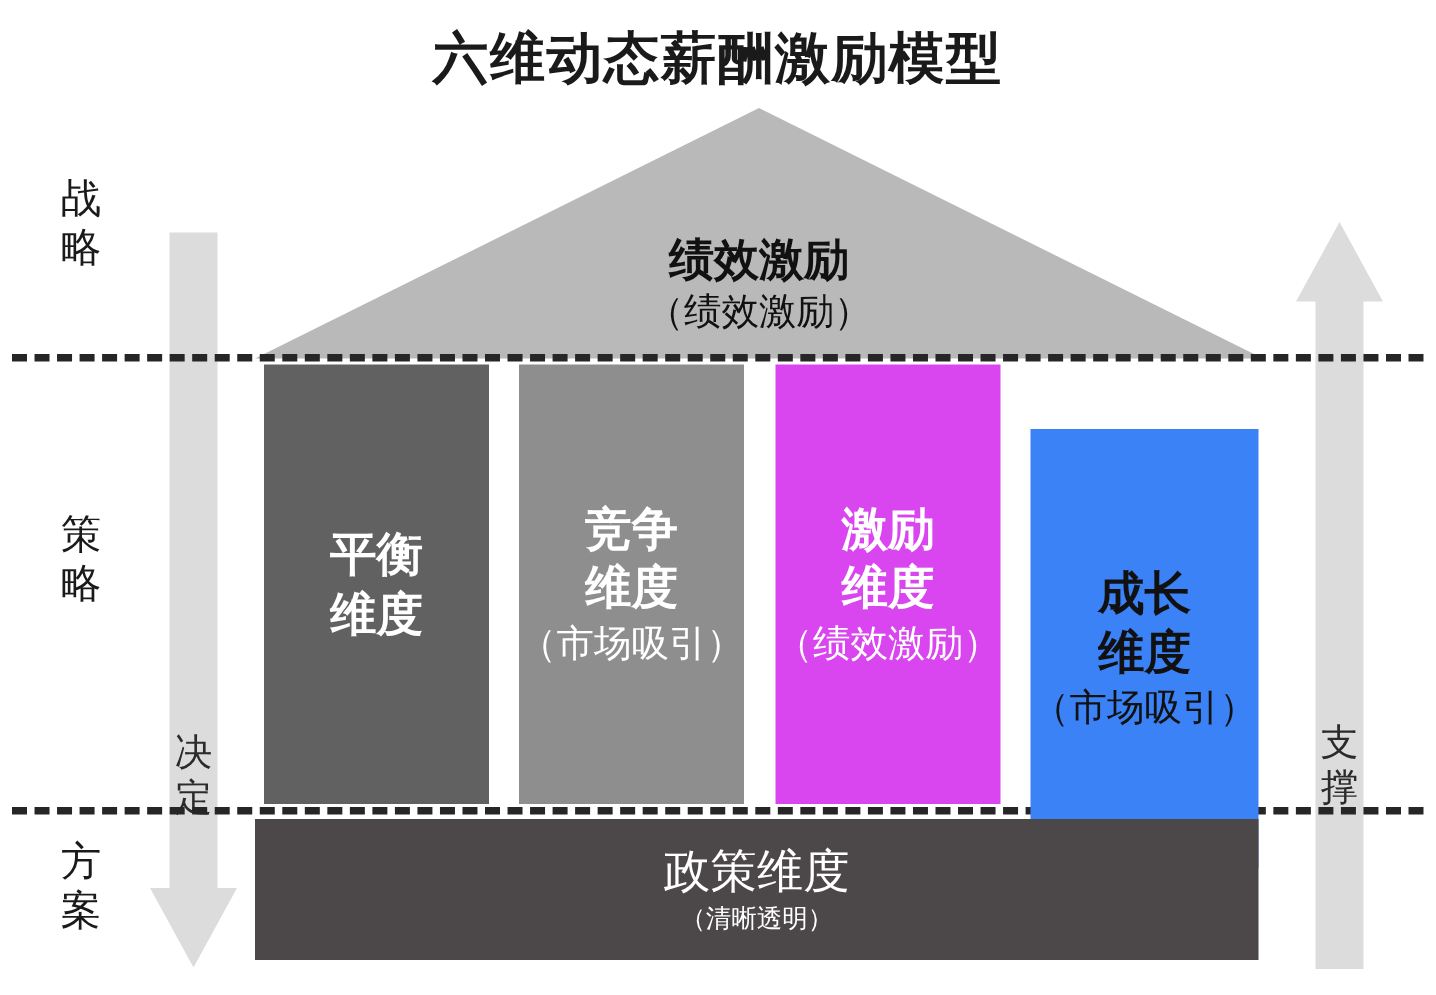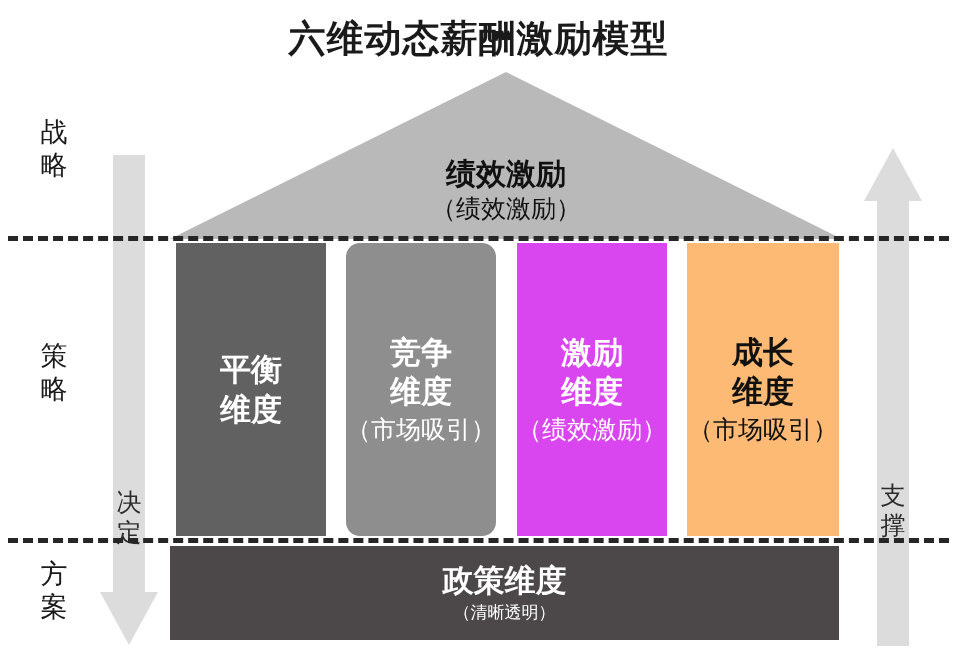--- a/index.html
+++ b/index.html
@@ -160,41 +160,41 @@
     font-size: 25px;
     line-height: 1.3;
     text-align: center;
     white-space: nowrap;
     margin-top: 2px;
     font-family: "Liberation Serif", "DejaVu Serif", serif;
   }
   .pillar .p-main span { display: block; }
 
   .pillar.p1 { left: 176px; width: 150px; background: #616161; color: #ffffff; }
-  .pillar.p2 { left: 346px; width: 150px; background: #8e8e8e; color: #ffffff; border-radius: 14px; }
+  .pillar.p2 { left: 346px; width: 150px; background: #8e8e8e; color: #ffffff; }
   .pillar.p3 { left: 517px; width: 150px; background: #d946ef; color: #ffffff; }
-  .pillar.p4 { left: 687px; width: 152px; background: #fdba74; color: #111111; }
+  .pillar.p4 { left: 687px; width: 152px; background: #3b82f6; color: #111111; margin-top: 43px; }
 
   
   .base {
     position: absolute;
     left: 170px;
     top: 546px;
     width: 669px;
     height: 94px;
     background: #4c4748;
     color: #ffffff;
     display: flex;
     flex-direction: column;
     align-items: center;
     justify-content: center;
   }
   .base .b-main {
     font-size: 31px;
-    font-weight: bold;
+    font-weight: normal;
     line-height: 1.2;
     font-family: "Liberation Sans", "DejaVu Sans", sans-serif;
   }
   .base .b-sub {
     font-size: 17px;
     line-height: 1.3;
     margin-top: 2px;
     font-family: "Liberation Serif", "DejaVu Serif", serif;
   }
 </style>

